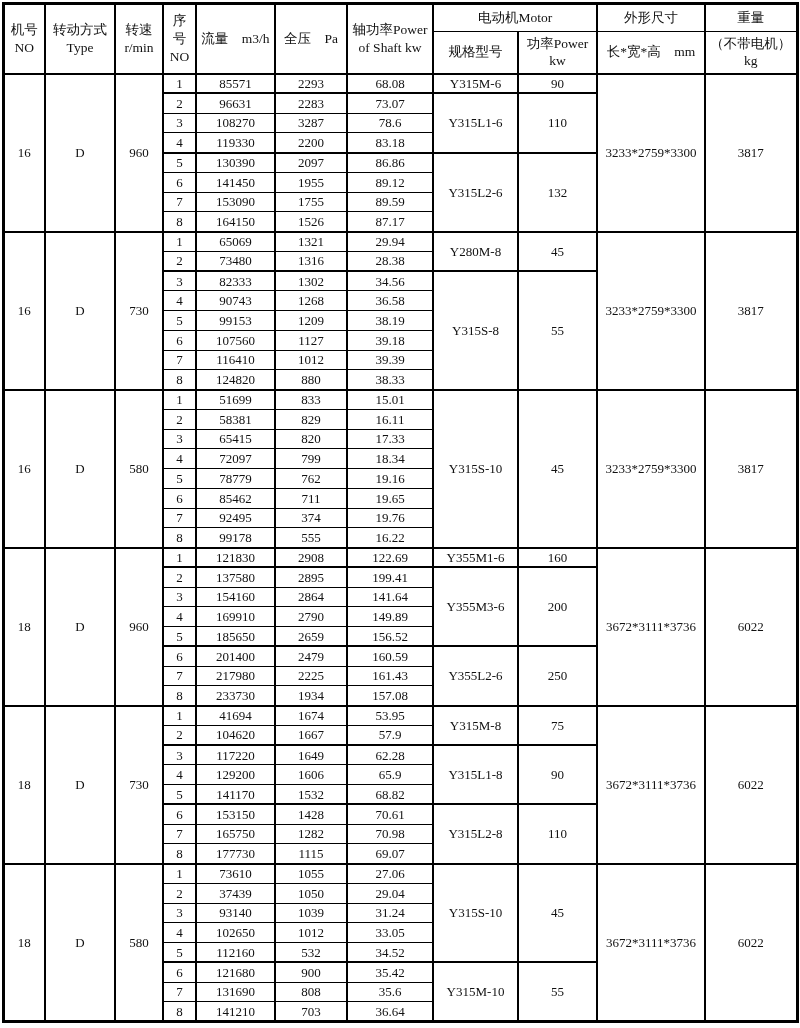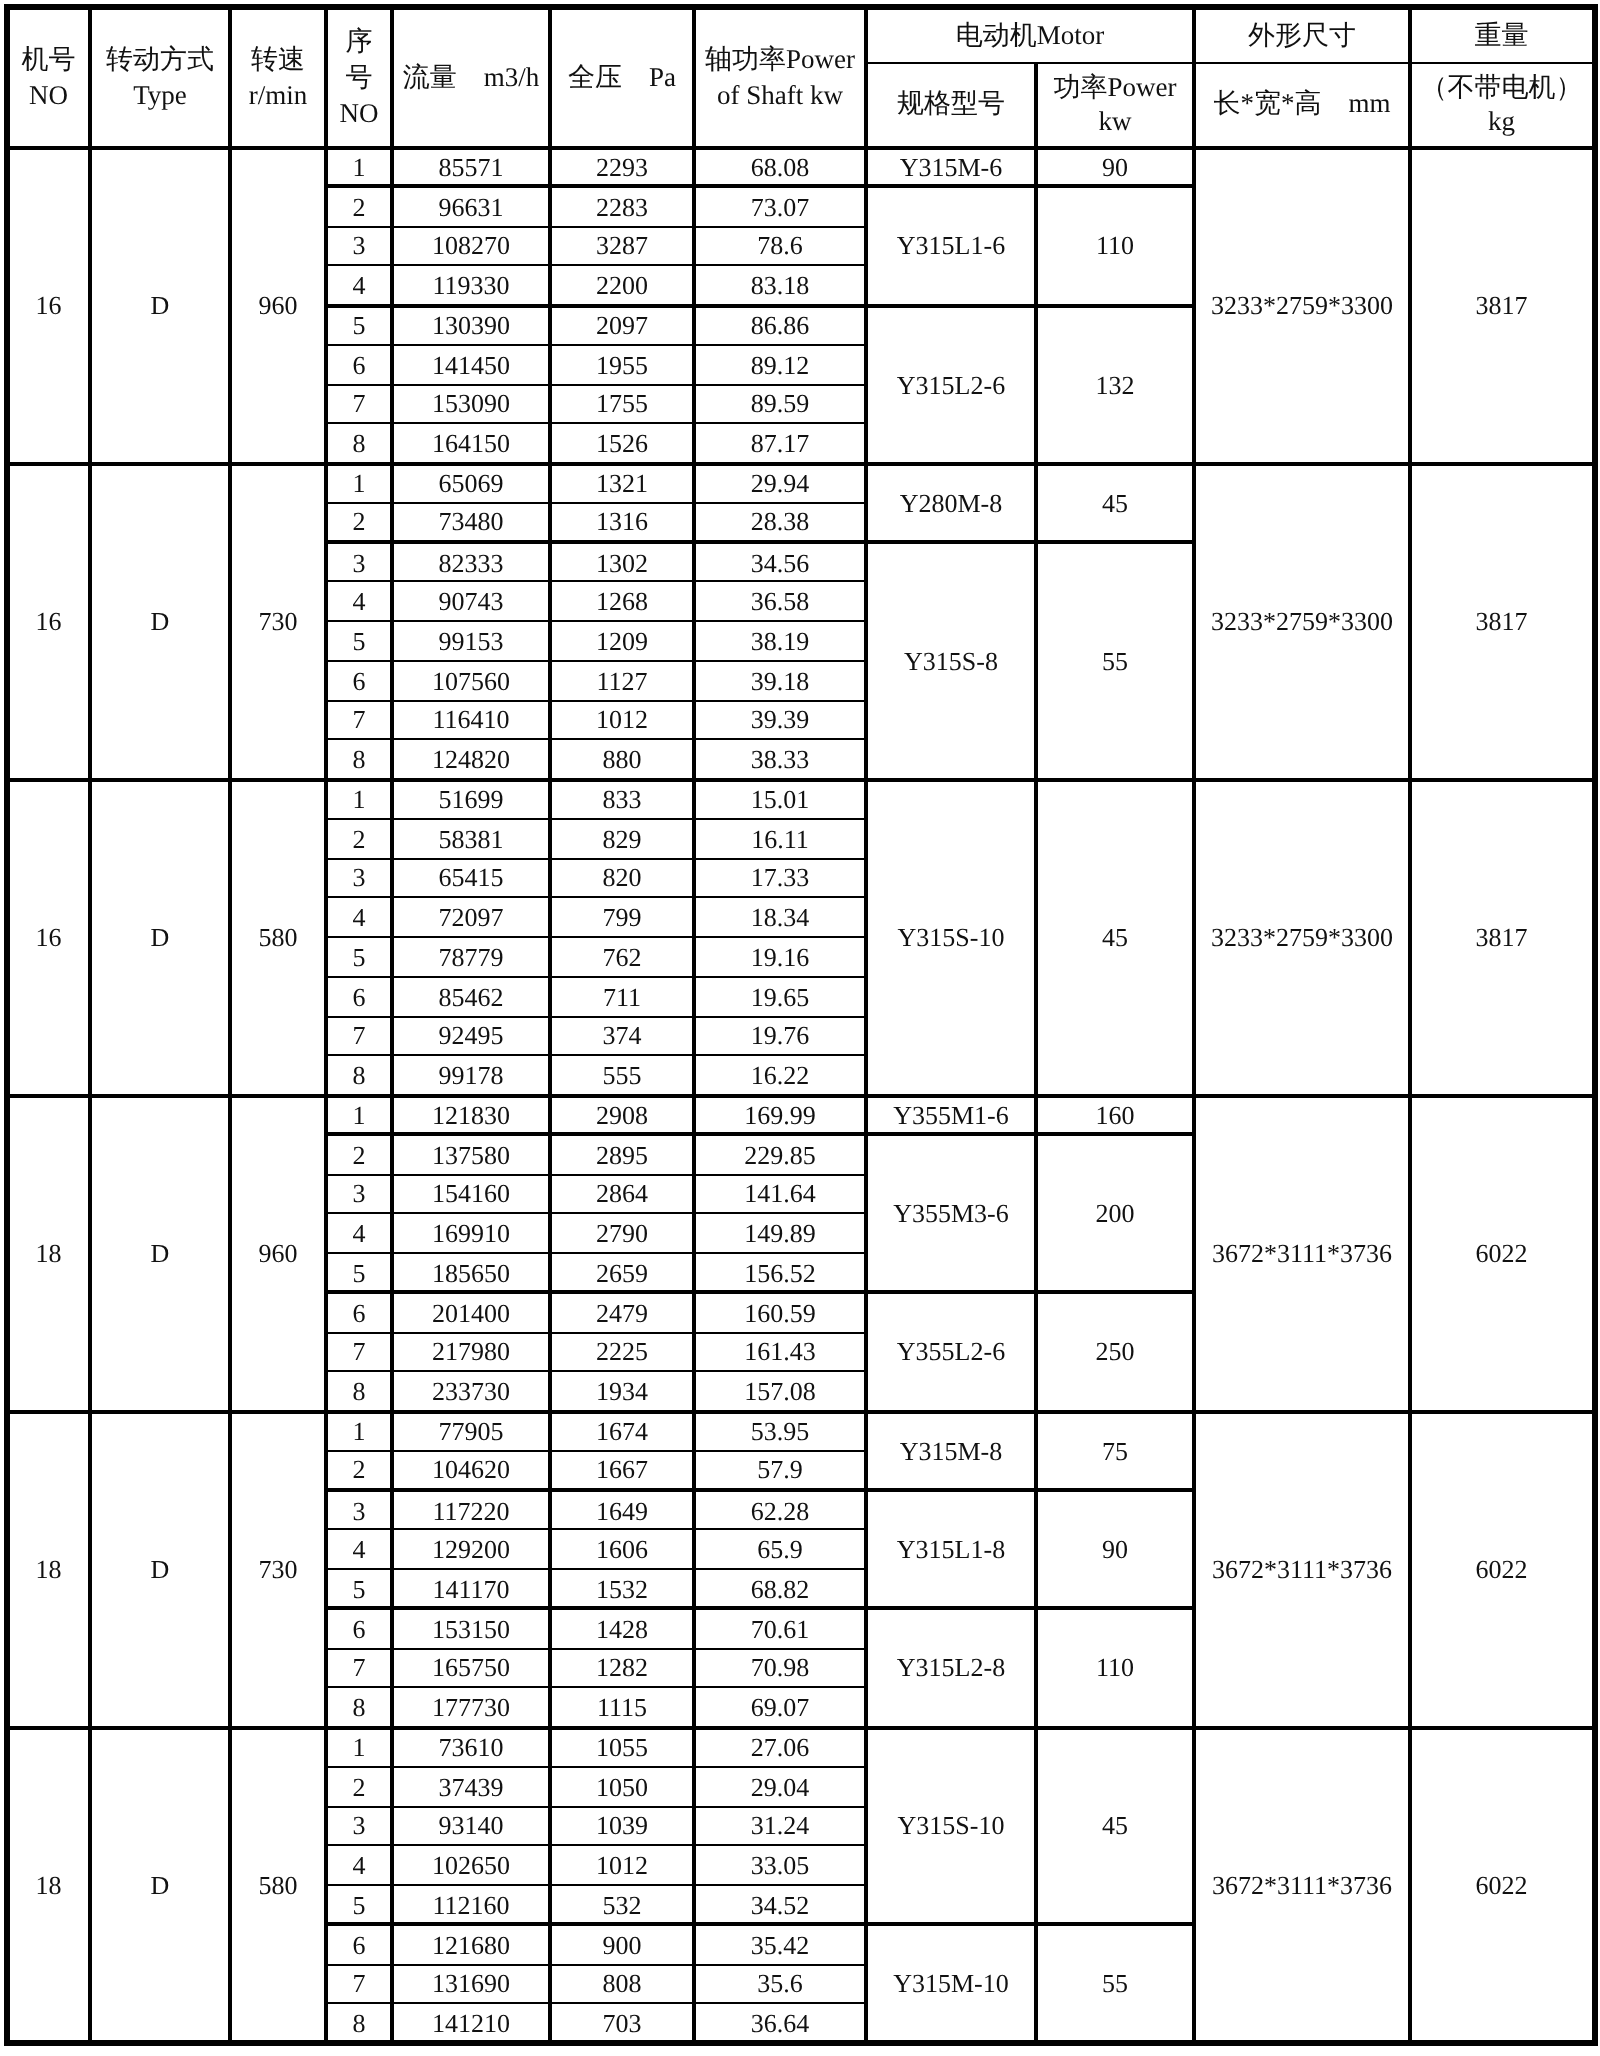--- a/index.html
+++ b/index.html
@@ -268,31 +268,31 @@
         <td>555</td>
         <td>16.22</td>
       </tr>
       <tr class="block-start">
         <td rowspan="8">18</td>
         <td rowspan="8">D</td>
         <td rowspan="8">960</td>
         <td>1</td>
         <td>121830</td>
         <td>2908</td>
-        <td>169.99</td>
+        <td>122.69</td>
         <td>Y355M1-6</td>
         <td>160</td>
         <td rowspan="8">3672*3111*3736</td>
         <td rowspan="8">6022</td>
       </tr>
       <tr class="group-start">
         <td>2</td>
         <td>137580</td>
         <td>2895</td>
-        <td>229.85</td>
+        <td>199.41</td>
         <td rowspan="4">Y355M3-6</td>
         <td rowspan="4">200</td>
       </tr>
       <tr>
         <td>3</td>
         <td>154160</td>
         <td>2864</td>
         <td>141.64</td>
       </tr>
       <tr>
@@ -325,21 +325,21 @@
         <td>8</td>
         <td>233730</td>
         <td>1934</td>
         <td>157.08</td>
       </tr>
       <tr class="block-start">
         <td rowspan="8">18</td>
         <td rowspan="8">D</td>
         <td rowspan="8">730</td>
         <td>1</td>
-        <td>77905</td>
+        <td>41694</td>
         <td>1674</td>
         <td>53.95</td>
         <td rowspan="2">Y315M-8</td>
         <td rowspan="2">75</td>
         <td rowspan="8">3672*3111*3736</td>
         <td rowspan="8">6022</td>
       </tr>
       <tr>
         <td>2</td>
         <td>104620</td>

